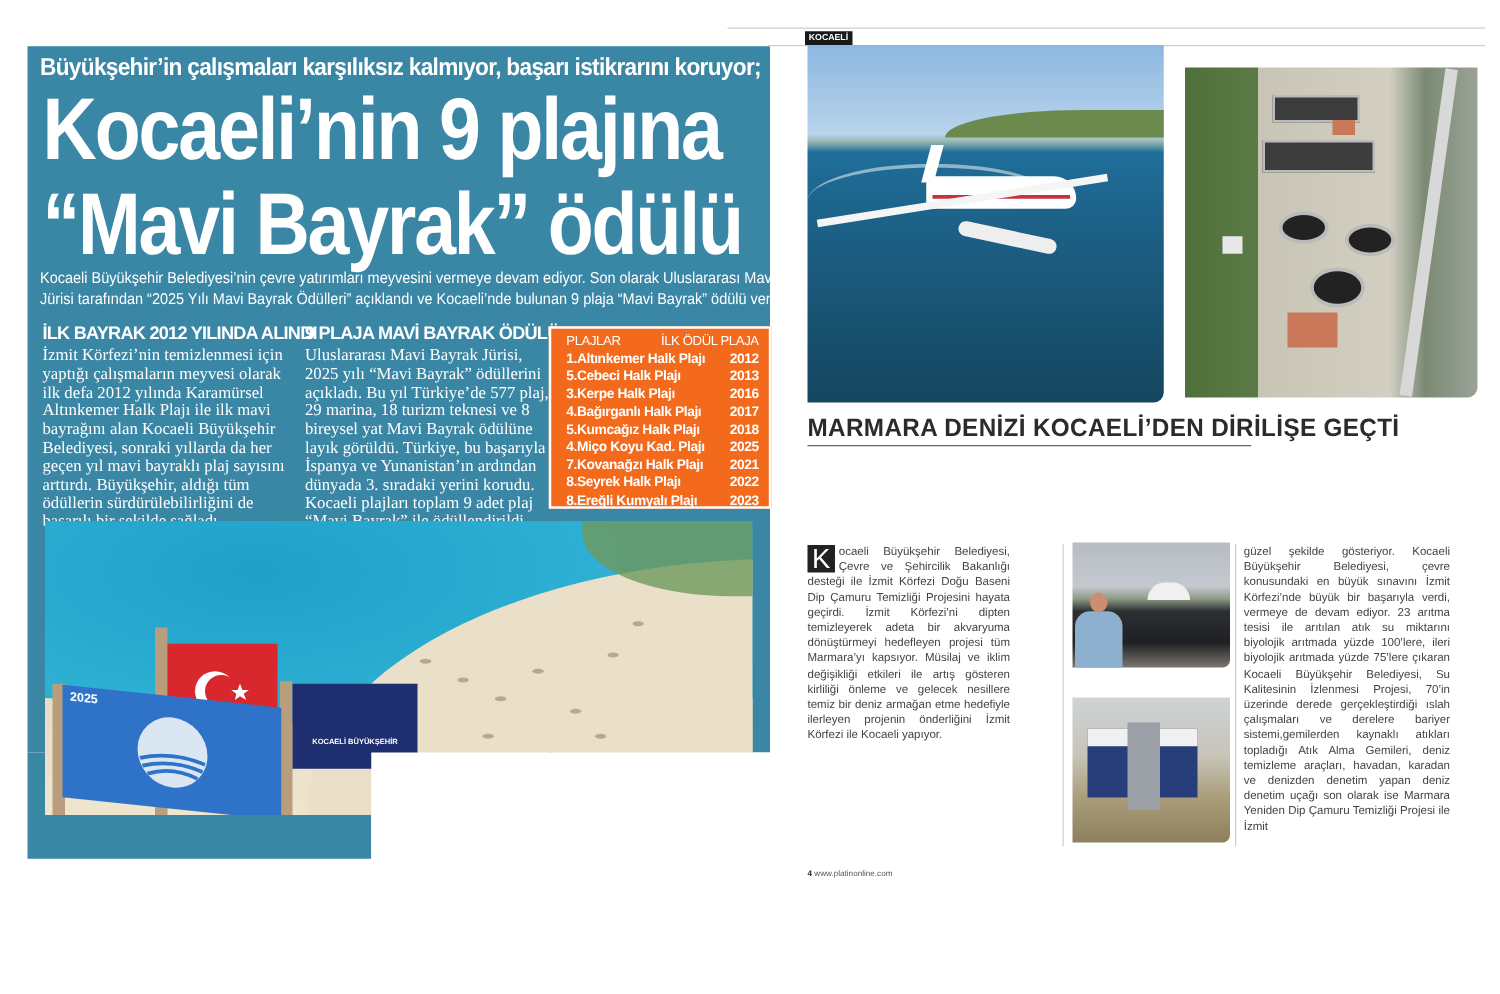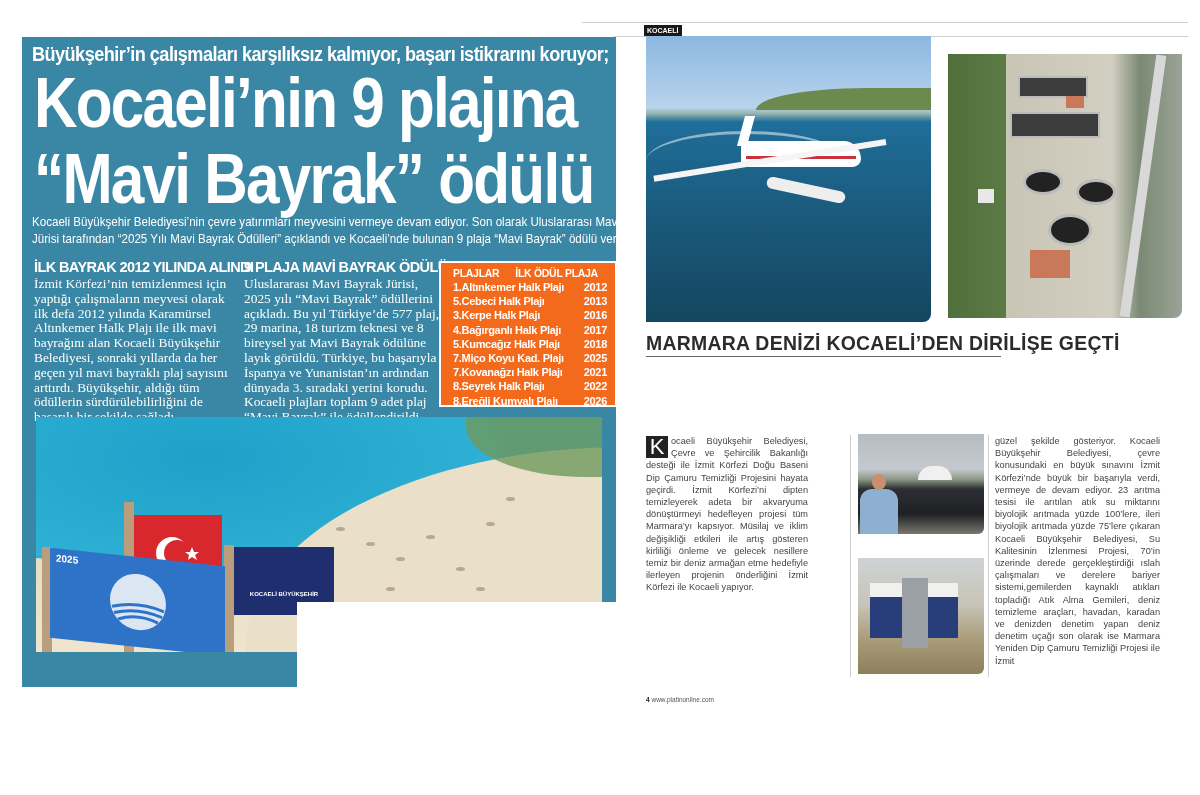--- a/index.html
+++ b/index.html
@@ -21,21 +21,21 @@
           font-size: 12.6px; line-height: 17px; transform: scaleX(0.92); transform-origin: left; white-space: nowrap; }
 
   .col { position: absolute; color: #fff; }
   .col h3 { font-size: 14.5px; font-weight: bold; letter-spacing: -0.6px; margin-bottom: 2px; white-space: nowrap; }
   .col p { font-family: "Liberation Serif", serif; font-size: 13.4px; line-height: 14.8px; }
   .col1 { left: 12px; top: 222px; width: 200px; }
   .col2 { left: 222px; top: 222px; width: 198px; }
 
   .awards { position: absolute; left: 417px; top: 224px; width: 178px; height: 146px; background: #f36a1c;
             border: 2px solid #fff; padding: 4px 8px 0 12px; color: #fff; }
-  .awards .hdr { display: flex; font-size: 10.5px; font-weight: bold; letter-spacing: -0.3px; margin-bottom: 1px; gap: 16px; }
+  .awards .hdr { display: flex; justify-content: space-between; font-size: 10.5px; font-weight: normal; letter-spacing: -0.3px; margin-bottom: 1px; }
   .awards .row { display: flex; justify-content: space-between; font-size: 11px; font-weight: bold; line-height: 14.2px; letter-spacing: -0.3px; }
 
   .beach-photo { position: absolute; left: 14px; top: 380px; width: 566px; height: 235px; overflow: hidden;
                  background: linear-gradient(180deg, #2fa5cf 0%, #1f9ac6 40%, #2aa8c9 60%, #e8dcc3 60%, #efe5cf 100%); }
   .beach-photo .sea { position: absolute; left: 0; top: 0; width: 100%; height: 100%;
       background: radial-gradient(ellipse 480px 200px at 170px 40px, #1ea0c9 0%, #2fb0d4 60%, rgba(47,176,212,0) 62%); }
   .beach-photo .sand { position: absolute; left: 210px; top: 30px; width: 400px; height: 240px; background: #eadfc8;
       border-top-left-radius: 380px 200px; }
   .beach-photo .greens { position: absolute; left: 430px; top: 0; width: 150px; height: 60px; background: #6e9a5c; opacity: .8;
       border-bottom-left-radius: 120px 50px; }
@@ -135,34 +135,34 @@
       </div>
     <div class="row">
         <span>4.Bağırganlı Halk Plajı</span>
         <span>2017</span>
       </div>
     <div class="row">
         <span>5.Kumcağız Halk Plajı</span>
         <span>2018</span>
       </div>
     <div class="row">
-        <span>7.Miço Koyu Kad. Plajı</span>
+        <span>4.Miço Koyu Kad. Plajı</span>
         <span>2025</span>
       </div>
     <div class="row">
         <span>7.Kovanağzı Halk Plajı</span>
         <span>2021</span>
       </div>
     <div class="row">
         <span>8.Seyrek Halk Plajı</span>
         <span>2022</span>
       </div>
     <div class="row">
         <span>8.Ereğli Kumyalı Plajı</span>
-        <span>2026</span>
+        <span>2023</span>
       </div>
   </div>
 
   <div class="beach-photo">
     <div class="sea"></div>
     <div class="sand"></div>
     <div class="greens"></div>
 
     <div class="dot" style="left:300px;top:110px"></div>
     <div class="dot" style="left:330px;top:125px"></div>

